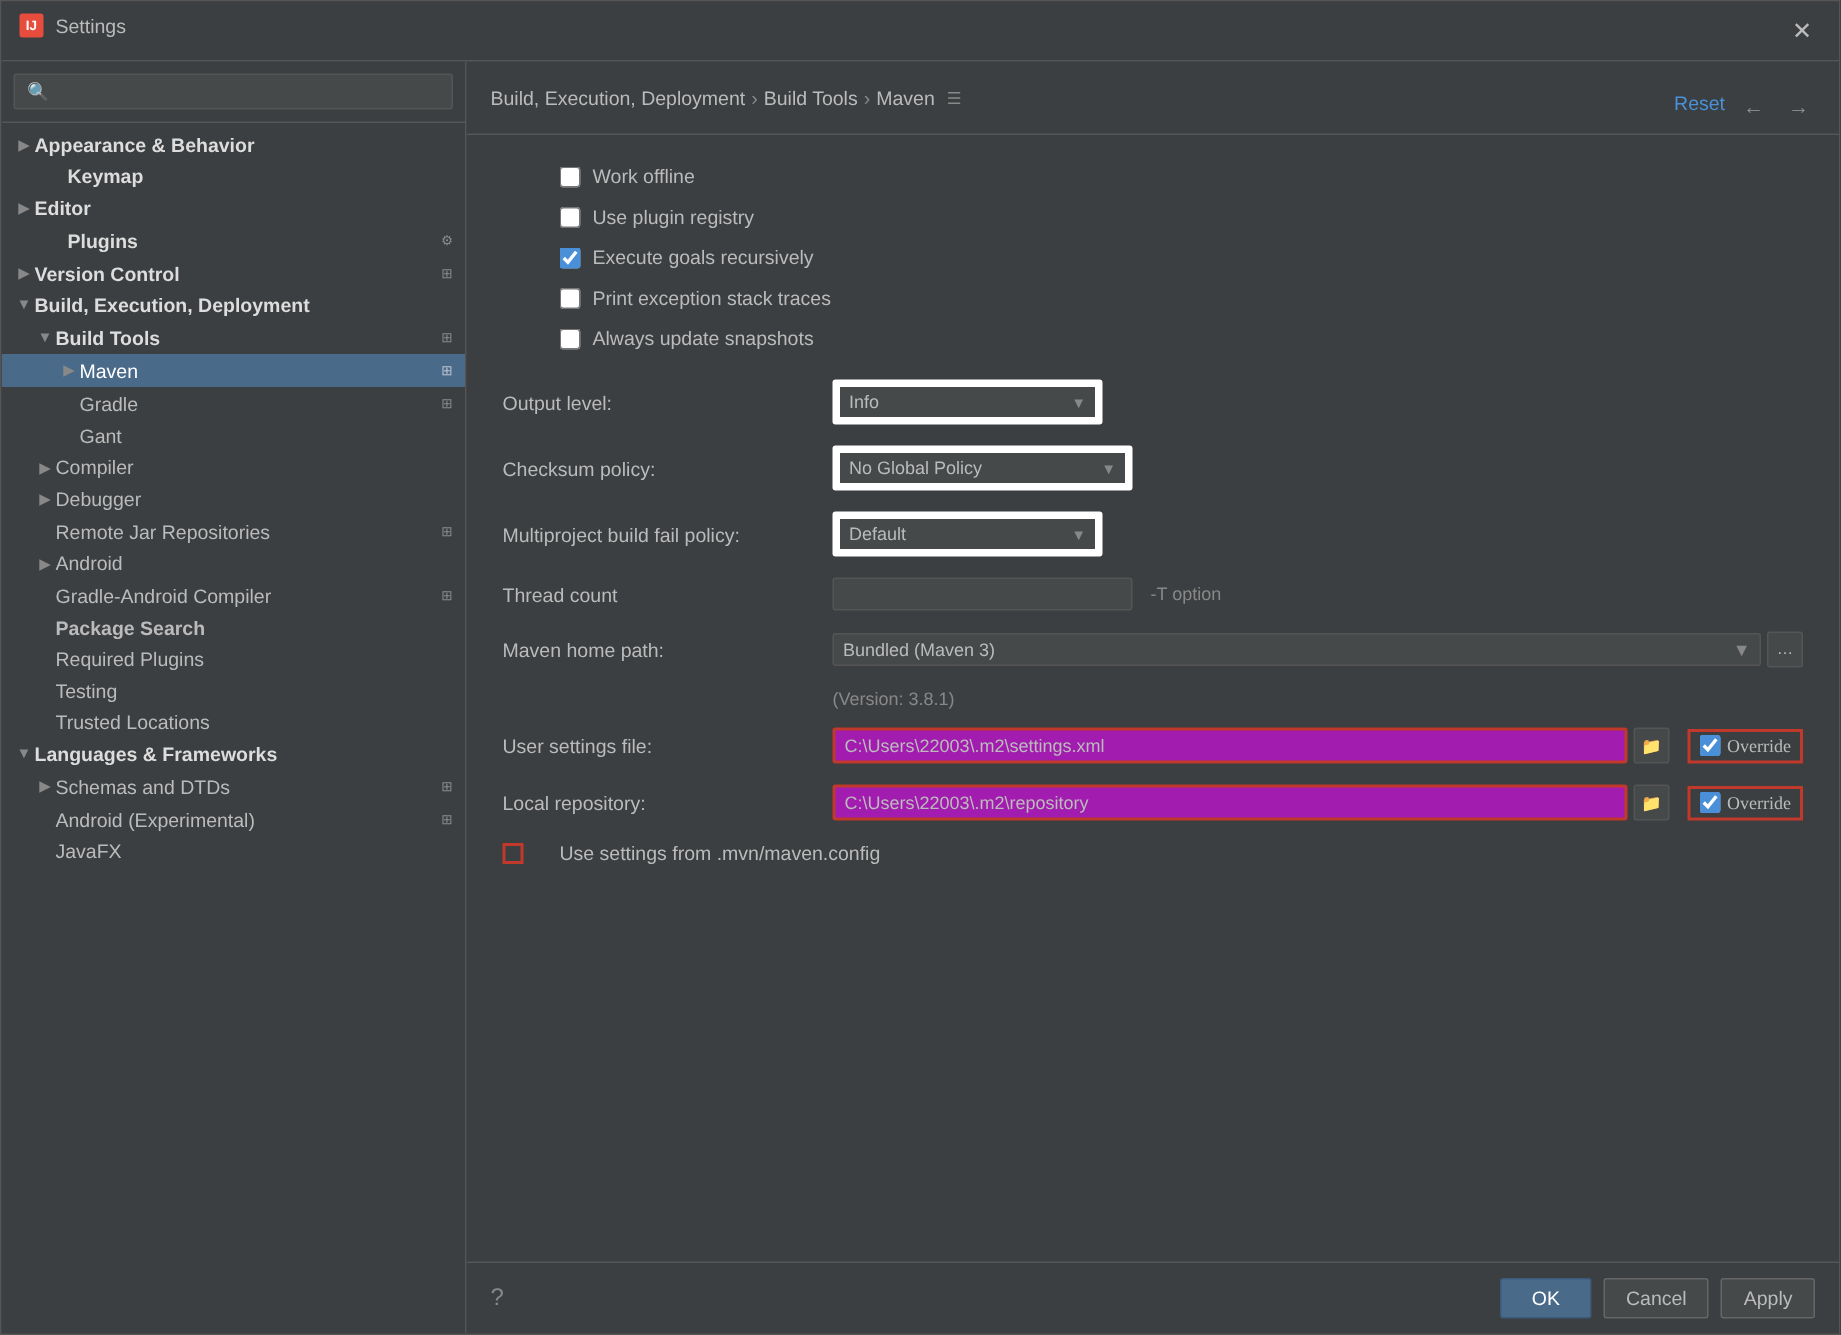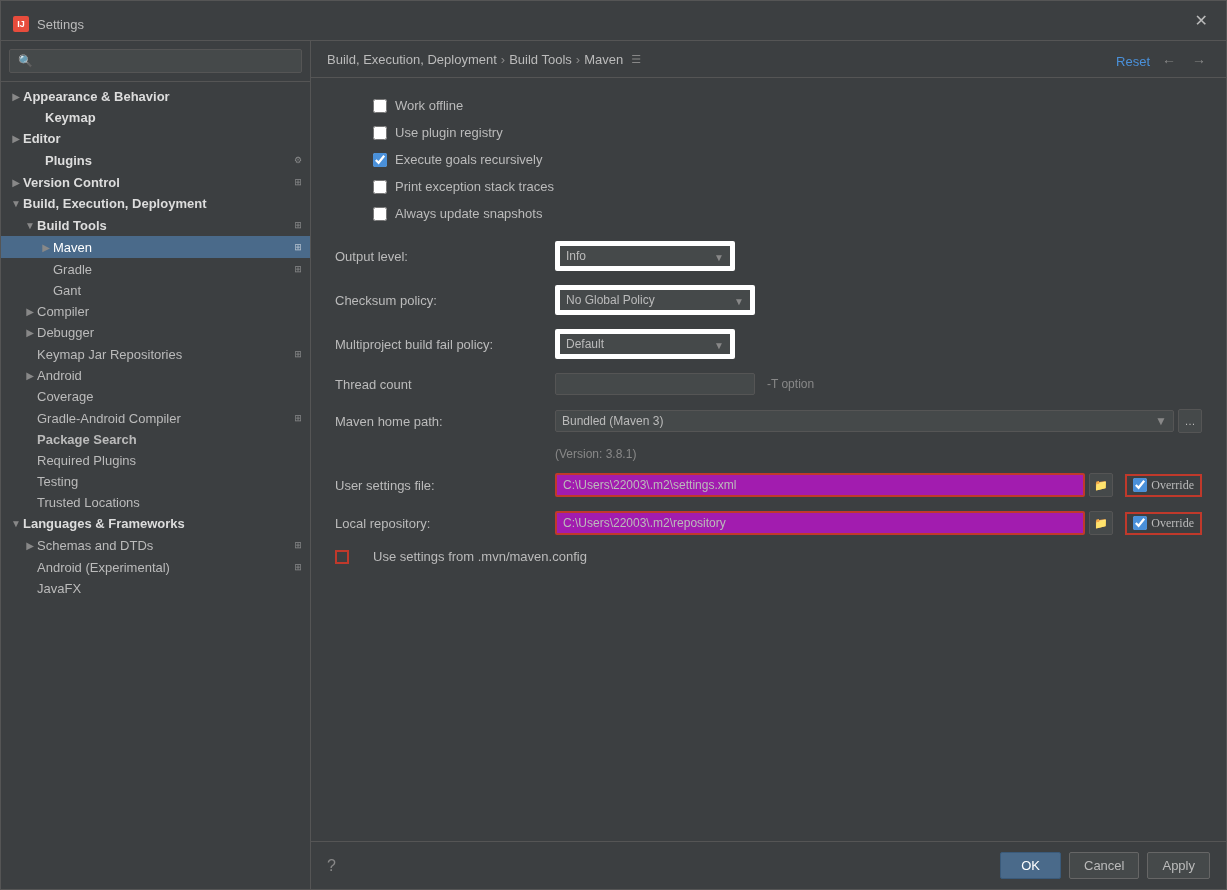--- a/index.html
+++ b/index.html
@@ -1,20 +1,20 @@
 <!DOCTYPE html>
 <html><head>
   <meta charset="utf-8">
   <style>
     * { box-sizing: border-box; margin: 0; padding: 0; }
     body { font-family: 'Segoe UI', Arial, sans-serif; font-size: 13px; background: #3c3f41; color: #bbb; width: 1227px; height: 890px; overflow: hidden; }
     
     .dialog { width: 1227px; height: 890px; background: #3c3f41; display: flex; flex-direction: column; border: 1px solid #555; }
     
-    .title-bar { background: #3c3f41; padding: 8px 12px; display: flex; align-items: flex-end; justify-content: space-between; border-bottom: 1px solid #555; height: 40px; }
+    .title-bar { background: #3c3f41; padding: 8px 12px; display: flex; align-items: flex-start; justify-content: space-between; border-bottom: 1px solid #555; height: 40px; }
     .title-bar-left { display: flex; align-items: center; gap: 8px; }
     .title-bar-icon { width: 16px; height: 16px; background: #e74c3c; border-radius: 2px; display: flex; align-items: center; justify-content: center; font-size: 9px; color: white; font-weight: bold; }
     .title-text { color: #bbb; font-size: 13px; }
     .close-btn { color: #bbb; cursor: pointer; font-size: 16px; background: none; border: none; padding: 2px 6px; }
     
     .main-content { display: flex; flex: 1; overflow: hidden; }
     
     
     .sidebar { width: 310px; background: #3c3f41; border-right: 1px solid #555; display: flex; flex-direction: column; overflow: hidden; }
     .search-box { padding: 8px; border-bottom: 1px solid #555; }
@@ -33,21 +33,21 @@
     
     
     .right-panel { flex: 1; display: flex; flex-direction: column; overflow: hidden; }
     
     .breadcrumb-bar { padding: 8px 16px; display: flex; align-items: center; justify-content: space-between; border-bottom: 1px solid #555; background: #3c3f41; }
     .breadcrumb { display: flex; align-items: center; gap: 4px; font-size: 13px; color: #bbb; }
     .breadcrumb-sep { color: #888; }
     .breadcrumb-item { color: #bbb; }
     .breadcrumb-item.current { color: #bbb; }
     .breadcrumb-icon { font-size: 11px; color: #888; margin-left: 4px; }
-    .breadcrumb-actions { display: flex; align-items: flex-end; gap: 8px; }
+    .breadcrumb-actions { display: flex; align-items: flex-start; gap: 8px; margin-top: 12px; }
     .reset-btn { color: #4a90d9; background: none; border: none; cursor: pointer; font-size: 13px; }
     .nav-btn { color: #888; background: none; border: none; cursor: pointer; font-size: 14px; padding: 2px 4px; }
     
     .settings-content { flex: 1; padding: 20px 24px; overflow-y: auto; background: #3c3f41; }
     .settings-content::-webkit-scrollbar { width: 6px; }
     .settings-content::-webkit-scrollbar-track { background: #3c3f41; }
     .settings-content::-webkit-scrollbar-thumb { background: #555; }
     
     .checkbox-row { display: flex; align-items: center; gap: 8px; margin-bottom: 12px; padding-left: 38px; }
     .checkbox-row input[type="checkbox"] { width: 14px; height: 14px; accent-color: #4a90d9; }
@@ -162,33 +162,29 @@
           <span class="label">Compiler</span>
         </div>
 
         <div class="tree-item" style="padding-left: 22px;">
           <span class="arrow">▶</span>
           <span class="label">Debugger</span>
         </div>
 
         <div class="tree-item" style="padding-left: 22px;">
           <span class="arrow" style="width:14px;"></span>
-          <span class="label">Keymap Jar Repositories</span>
+          <span class="label">Remote Jar Repositories</span>
           <span class="icon-btn" style="font-size:9px;">⊞</span>
         </div>
 
         <div class="tree-item" style="padding-left: 22px;">
           <span class="arrow">▶</span>
           <span class="label">Android</span>
         </div>
 
-        <div class="tree-item" style="padding-left: 22px;">
-          <span class="arrow" style="width:14px;"></span>
-          <span class="label">Coverage</span>
-        </div>
 
         <div class="tree-item" style="padding-left: 22px;">
           <span class="arrow" style="width:14px;"></span>
           <span class="label">Gradle-Android Compiler</span>
           <span class="icon-btn" style="font-size:9px;">⊞</span>
         </div>
 
         <div class="tree-item" style="padding-left: 22px; font-weight: bold;">
           <span class="arrow" style="width:14px;"></span>
           <span class="label">Package Search</span>

